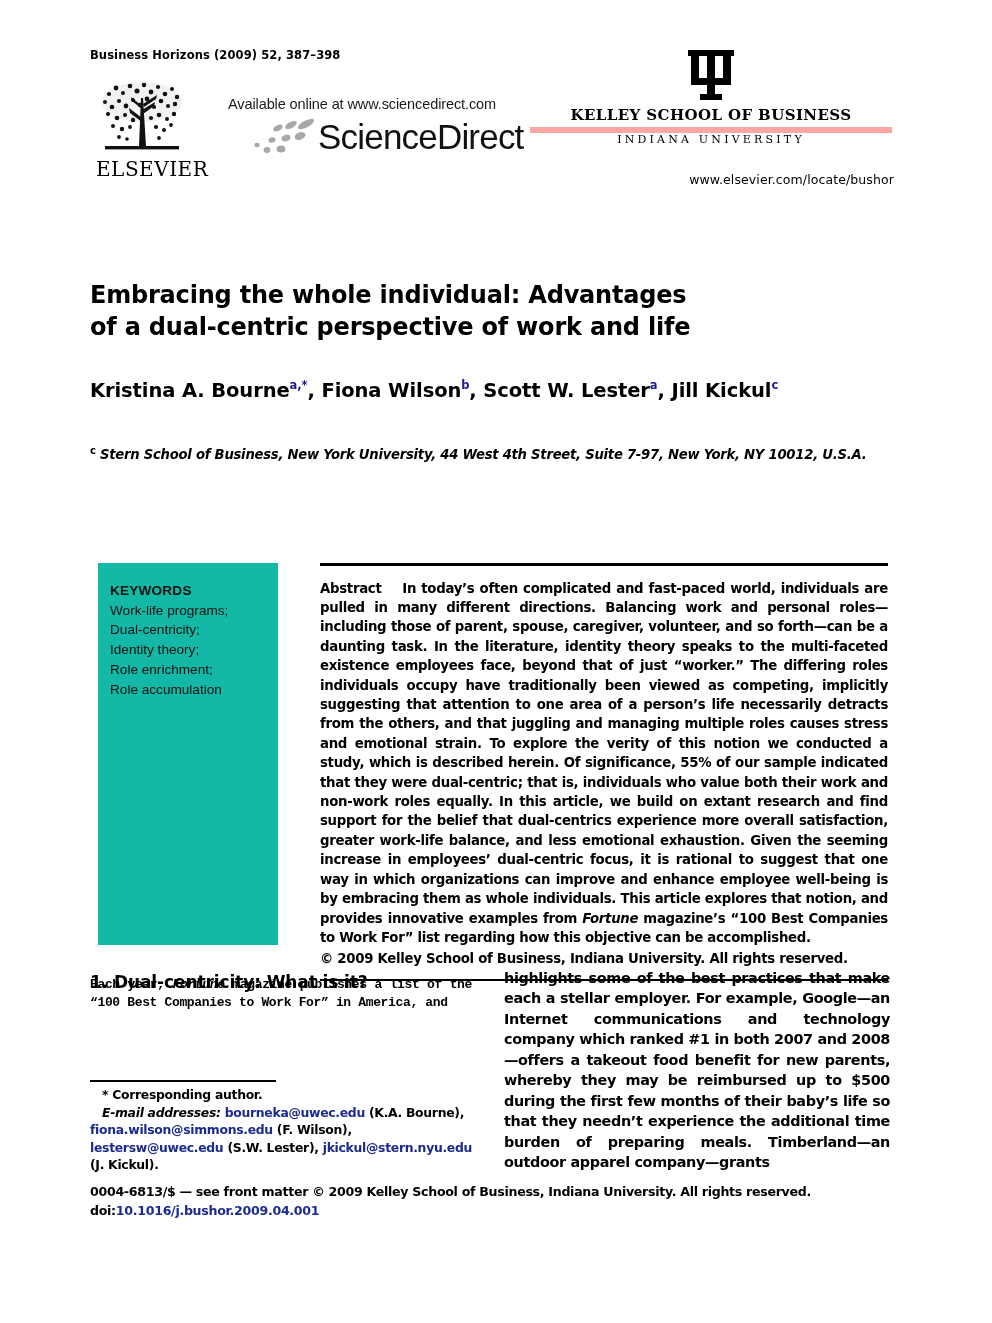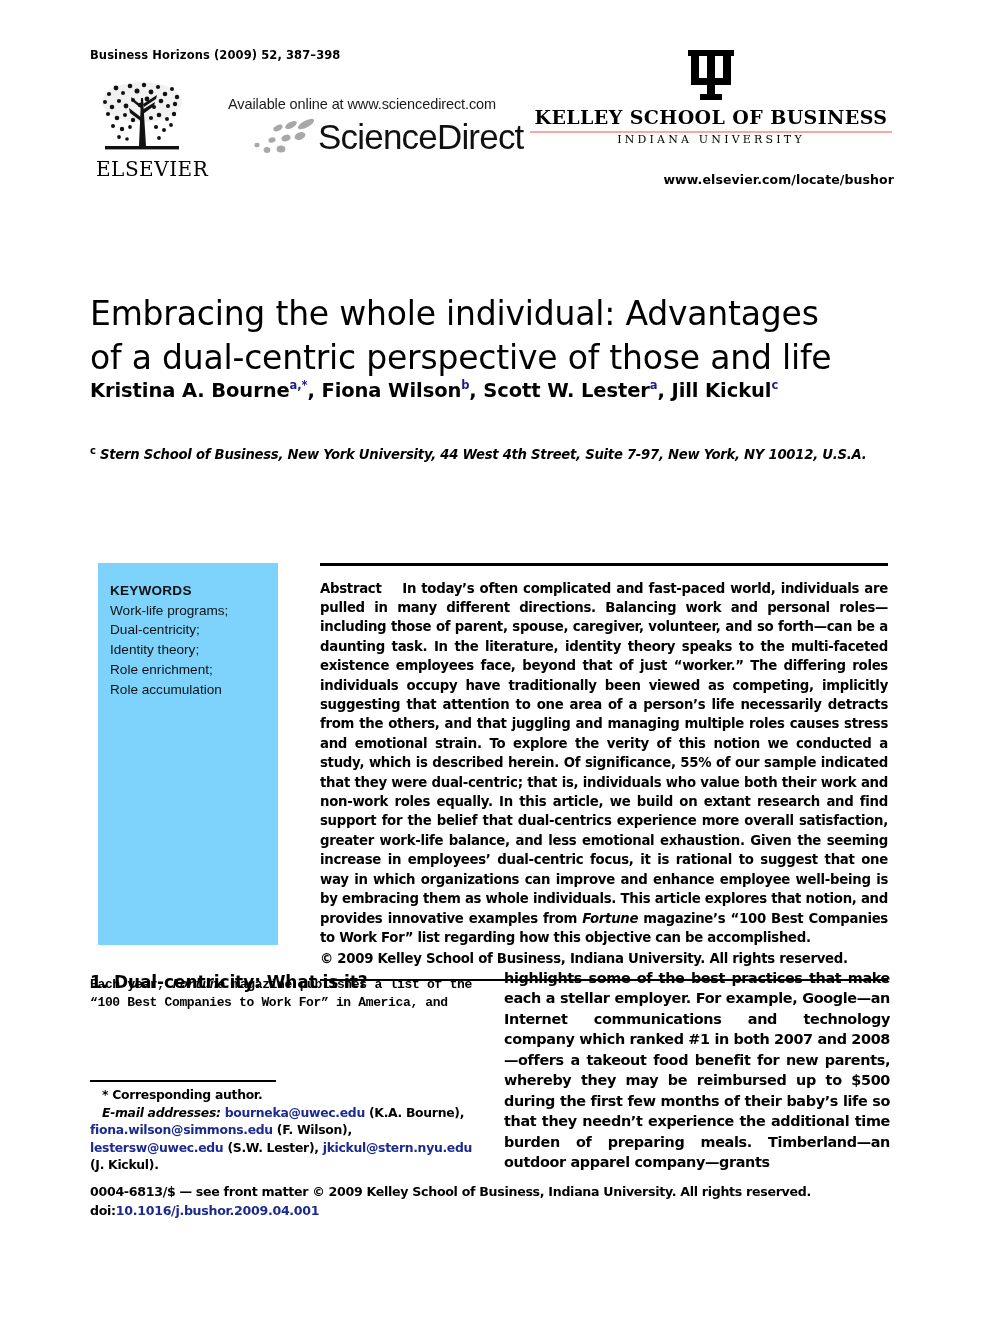--- a/index.html
+++ b/index.html
@@ -85,52 +85,52 @@
     position: absolute;
     left: 530px;
     top: 48px;
     width: 362px;
     text-align: center;
   }
   .iu-trident { display: block; margin: 0 auto; width: 46px; height: 52px; }
   .kelley-name {
     font-family: "DejaVu Serif", serif;
     font-weight: bold;
-    font-size: 19px;
+    font-size: 15px;
     letter-spacing: 0.4px;
     margin-top: 6px;
-    border-bottom: 2px solid #fca5a5;
+    border-bottom: 6px solid #fca5a5;
     padding-bottom: 3px;
     white-space: nowrap;
   }
   .kelley-sub {
     font-family: "DejaVu Serif", serif;
     font-size: 11px;
     letter-spacing: 3.2px;
     white-space: nowrap;
   }
   .elsevier-url {
     position: absolute;
     right: 98px;
     top: 172px;
     font-size: 12.5px;
-    font-weight: bold;
+    font-weight: normal;
     letter-spacing: 0.1px;
     white-space: nowrap;
   }
 
   
   .title {
     position: absolute;
     left: 90px;
-    top: 270px;
+    top: 264px;
     width: 800px;
     font-family: "DejaVu Sans", sans-serif;
-    font-weight: normal;
-    font-size: 33px;
+    font-weight: bold;
+    font-size: 24px;
     line-height: 1.33;
     letter-spacing: -0.2px;
   }
 
   .authors {
     position: absolute;
     left: 90px;
     top: 378px;
     width: 810px;
     font-family: "DejaVu Sans", sans-serif;
@@ -164,21 +164,21 @@
     left: 98px;
     top: 563px;
     width: 790px;
   }
   .kw-box {
     position: absolute;
     left: 0;
     top: 0;
     width: 180px;
     height: 382px;
-    background: #7dd3fc;
+    background: #14b8a6;
   }
   .kw-inner {
     padding: 18px 0 0 12px;
     font-family: "Liberation Sans", sans-serif;
     font-size: 13.6px;
     line-height: 1.45;
     color: #111;
   }
   .kw-title { font-weight: bold; letter-spacing: 0.2px; }
 
@@ -373,21 +373,21 @@
       </g>
     </svg>
     <div class="kelley-name">KELLEY SCHOOL OF BUSINESS</div>
     <div class="kelley-sub">INDIANA UNIVERSITY</div>
   </div>
 
   <div class="elsevier-url">www.elsevier.com/locate/bushor</div>
 
   <h1 class="title">
     <span>Embracing the whole individual: Advantages</span><br>
-    <span>of a dual-centric perspective of those and life</span>
+    <span>of a dual-centric perspective of work and life</span>
   </h1>
 
   <div class="authors">
     <span>Kristina A. Bourne</span><sup>a,*</sup>,
     <span>Fiona Wilson</span><sup>b</sup>,
     <span>Scott W. Lester</span><sup>a</sup>,
     <span>Jill Kickul</span><sup>c</sup>
   </div>
 
   <div class="affiliations">

